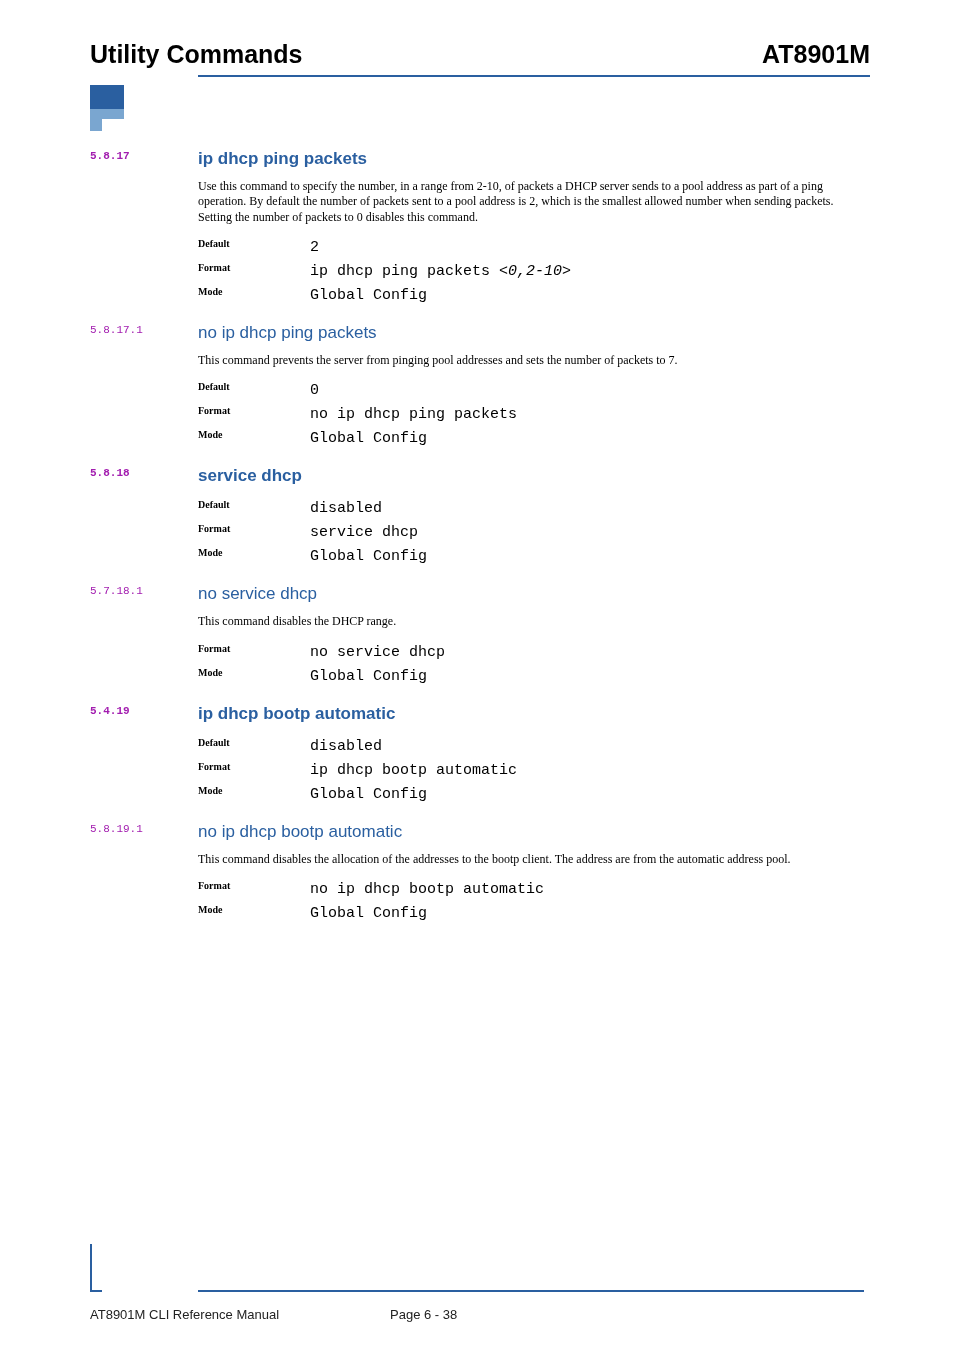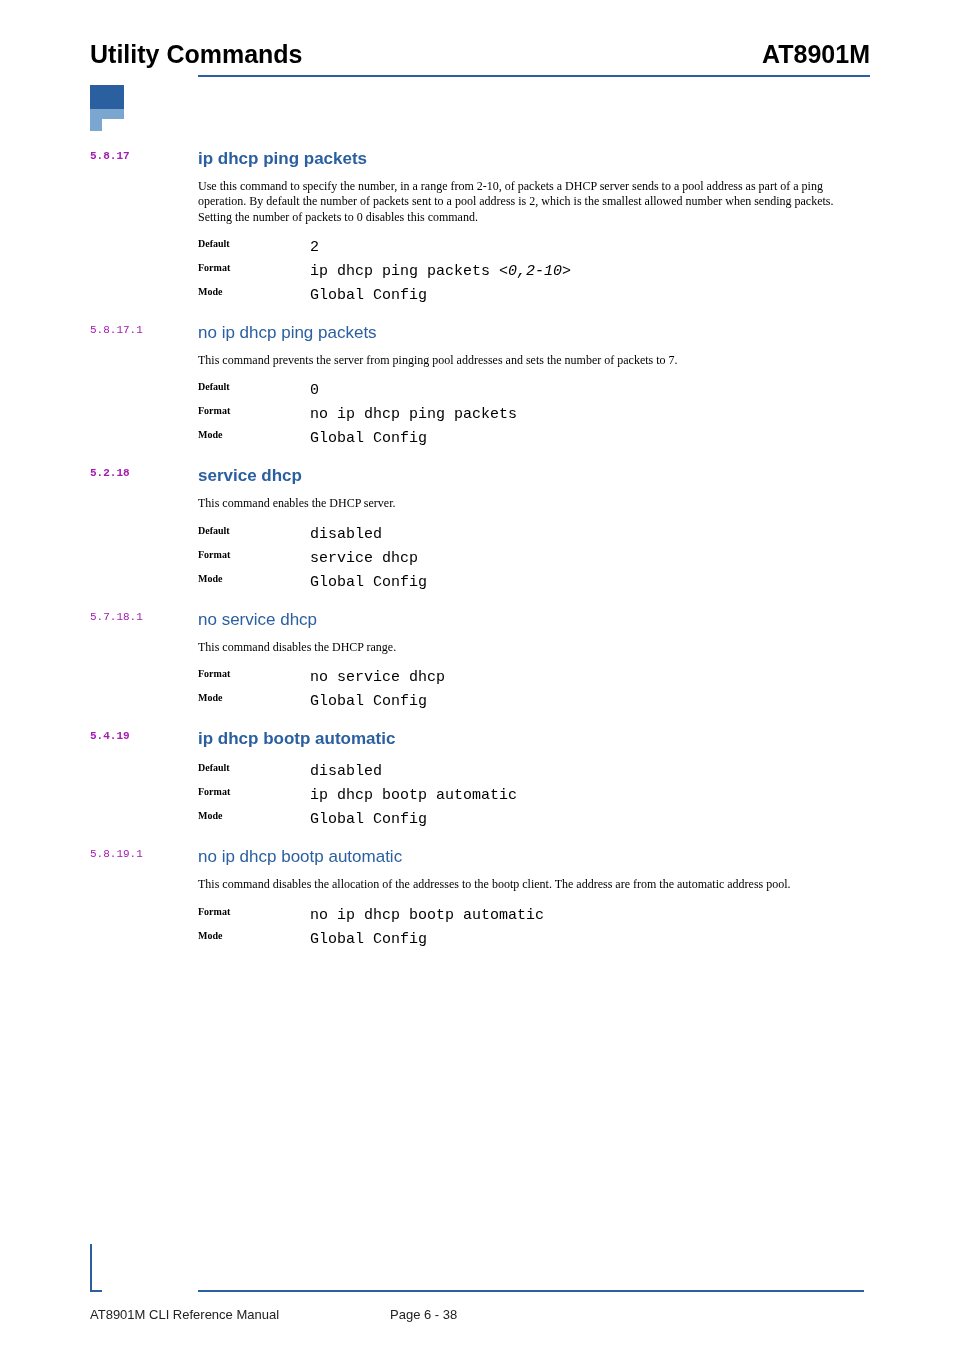--- a/index.html
+++ b/index.html
@@ -190,24 +190,23 @@
       <div class="tlabel">Format</div>
       <div class="tval">no ip dhcp ping packets</div>
     </div>
     <div class="trow">
       <div class="tlabel">Mode</div>
       <div class="tval">Global Config</div>
     </div>
   </div>
 
   <div class="section">
-    <div class="secnum bold">5.2.18</div>
+    <div class="secnum bold">5.8.18</div>
     <div class="sectitle bold">service dhcp</div>
   </div>
-  <div class="body-block">This command enables the DHCP server.</div>
   <div class="tbl">
     <div class="trow">
       <div class="tlabel">Default</div>
       <div class="tval">disabled</div>
     </div>
     <div class="trow">
       <div class="tlabel">Format</div>
       <div class="tval">service dhcp</div>
     </div>
     <div class="trow">

